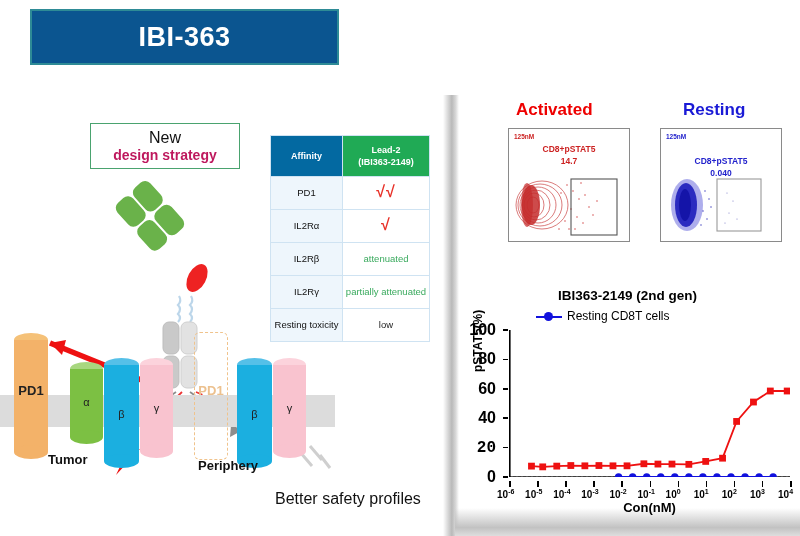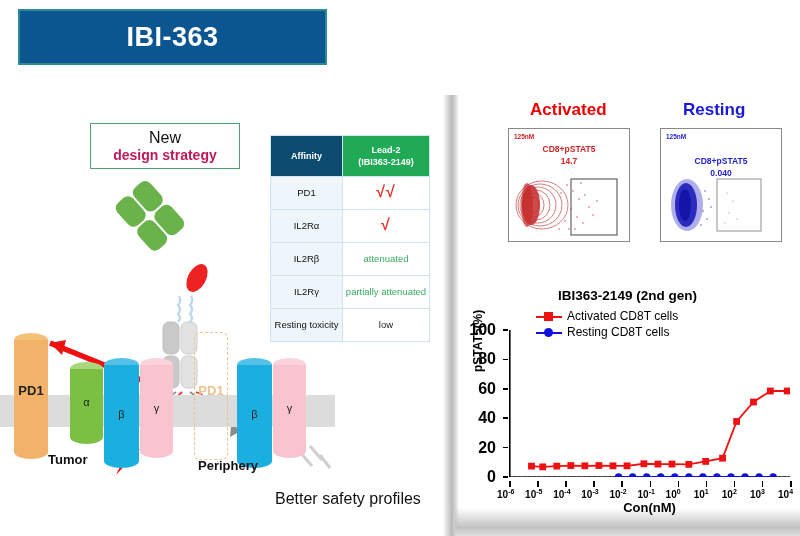--- a/index.html
+++ b/index.html
@@ -1,38 +1,38 @@
 <!DOCTYPE html>
 <html><head>
 <meta charset="utf-8">
 <style>
   html,body{margin:0;padding:0;}
   body{width:800px;height:536px;background:#ffffff;
        font-family:"Liberation Sans",sans-serif;overflow:hidden;position:relative;}
 
   
-  #header{position:absolute;left:4px;top:0;width:680px;height:88px;}
+  #header{position:absolute;left:16px;top:0;width:680px;height:88px;}
   #title-box{position:absolute;left:14px;top:9px;width:305px;height:52px;
              background:#0b5590;border:2px solid #2e8b96;
              display:flex;align-items:center;justify-content:center;}
   #title-text{color:#ffffff;font-size:27px;font-weight:bold;letter-spacing:.5px;}
   #subtitle{position:absolute;left:332px;top:8px;width:458px;
             color:#1464a0;font-size:19px;line-height:29px;font-weight:normal;
             text-decoration:underline;text-underline-offset:3px;}
 
   
   #right-panel{position:absolute;left:455px;top:95px;width:345px;height:441px;
                background:#ffffff;}
   #right-panel-shade{position:absolute;left:443px;top:95px;width:16px;height:441px;
       background:linear-gradient(90deg,rgba(255,255,255,0) 0%,#b9b9b9 55%,#d9d9d9 80%,#fff 100%);}
   #right-panel-shade-b{position:absolute;left:455px;top:508px;width:345px;height:28px;
       background:linear-gradient(180deg,rgba(255,255,255,0) 0%,#c2c2c2 70%,#dedede 100%);}
 
   .flow-head{position:absolute;font-size:17px;font-weight:bold;}
-  #flow-head-act{left:530px;top:100px;color:#ee0000;}
+  #flow-head-act{left:516px;top:100px;color:#ee0000;}
   #flow-head-rest{left:683px;top:100px;color:#1a1ad6;}
 
   .flow-box{position:absolute;top:128px;width:120px;height:112px;
             border:1px solid #8a8a8a;background:#fff;overflow:hidden;}
   #flow-box-act{left:508px;}
   #flow-box-rest{left:660px;}
   .flow-conc{position:absolute;left:5px;top:4px;font-size:6.5px;font-weight:bold;}
   .flow-lbl{position:absolute;width:100%;text-align:center;font-size:8.5px;
             font-weight:bold;line-height:12px;}
   .gate{position:absolute;border:1px solid #666;}
@@ -55,21 +55,21 @@
   .xtick{position:absolute;font-size:10px;font-weight:bold;white-space:nowrap;}
   .xtickmark{position:absolute;top:0;width:1.6px;height:6px;background:#000;}
   #x-axis-label{position:absolute;left:509px;top:500px;width:281px;text-align:center;
                 font-size:13px;font-weight:bold;}
 
   
   #table{position:absolute;left:270px;top:135px;width:160px;border-collapse:collapse;
          font-size:9.5px;}
   #table th,#table td{border:1px solid #cfe3f2;text-align:center;padding:0;}
   #table th{color:#fff;font-weight:bold;font-size:9px;height:40px;line-height:12px;}
-  .th-aff{background:#0c4a6e;width:88px;}
+  .th-aff{background:#0369a1;width:88px;}
   .th-lead{background:#20aa55;width:104px;}
   .rowlabel{background:#eef6fc;color:#111;height:32px;line-height:12px;}
   .rowval{background:#ffffff;height:32px;line-height:12px;}
   .check{color:#e8332a;font-size:16px;font-weight:bold;letter-spacing:1px;}
   .attn{color:#3aaa5e;font-size:9.5px;line-height:11px;}
   .lowv{color:#222;font-size:9.5px;}
 
   
   #diagram{position:absolute;left:0;top:100px;width:466px;height:436px;}
   #newdesign{position:absolute;left:90px;top:23px;width:148px;height:44px;
@@ -299,27 +299,20 @@
       <circle cx="68" cy="84" r="0.6"></circle>
         <circle cx="76" cy="90" r="0.6"></circle>
       <circle cx="64" cy="94" r="0.6"></circle>
     </g>
     <rect class="gate" x="56" y="50" width="44" height="52" fill="none" stroke="#9a9a9a" stroke-width="1.1"></rect>
   </svg>
 </div>
 
 <div id="chart-title">IBI363-2149 (2nd gen)</div>
 <div id="legend">
-  <div class="legend-row">
-    <span class="legend-mark">
-      <i style="background:#ee1111;"></i>
-        <b style="background:#ee1111;"></b>
-    </span>
-    <span>Activated CD8T cells</span>
-  </div>
   <div class="legend-row">
     <span class="legend-mark">
       <i style="background:#1111dd;"></i>
         <b style="background:#1111dd;border-radius:50%;"></b>
     </span>
     <span>Resting CD8T cells</span>
   </div>
 </div>
 <div id="y-axis-label">pSTAT5(%)</div>
 <div id="plot">
@@ -381,21 +374,21 @@
     <div class="xtick" style="left: 212.8px; top: 7px;">10<sup style="font-size:7px;">2</sup></div>
     <div class="xtickmark" style="left: 252.9px;"></div>
     <div class="xtick" style="left: 240.9px; top: 7px;">10<sup style="font-size:7px;">3</sup></div>
     <div class="xtickmark" style="left: 281px;"></div>
     <div class="xtick" style="left: 269px; top: 7px;">10<sup style="font-size:7px;">4</sup></div>
   </div>
 <div id="x-axis-label">Con(nM)</div>
 
 <div class="ytick" style="top: 472px; left: 466px;">0</div>
 <div class="ytickmark" style="top: 476.2px; left: 503px;"></div>
-<div class="ytick" style="top: 442.6px; left: 466px;">20</div>
+<div class="ytick" style="top: 442.6px; left: 466px; font-family: Liberation Mono, monospace;">20</div>
 <div class="ytickmark" style="top: 446.8px; left: 503px;"></div>
 <div class="ytick" style="top: 413.2px; left: 466px;">40</div>
 <div class="ytickmark" style="top: 417.4px; left: 503px;"></div>
 <div class="ytick" style="top: 383.8px; left: 466px;">60</div>
 <div class="ytickmark" style="top: 388px; left: 503px;"></div>
 <div class="ytick" style="top: 354.4px; left: 466px;">80</div>
 <div class="ytickmark" style="top: 358.6px; left: 503px;"></div>
 <div class="ytick" style="top: 325px; left: 466px;">100</div>
 <div class="ytickmark" style="top: 329.2px; left: 503px;"></div>
 

